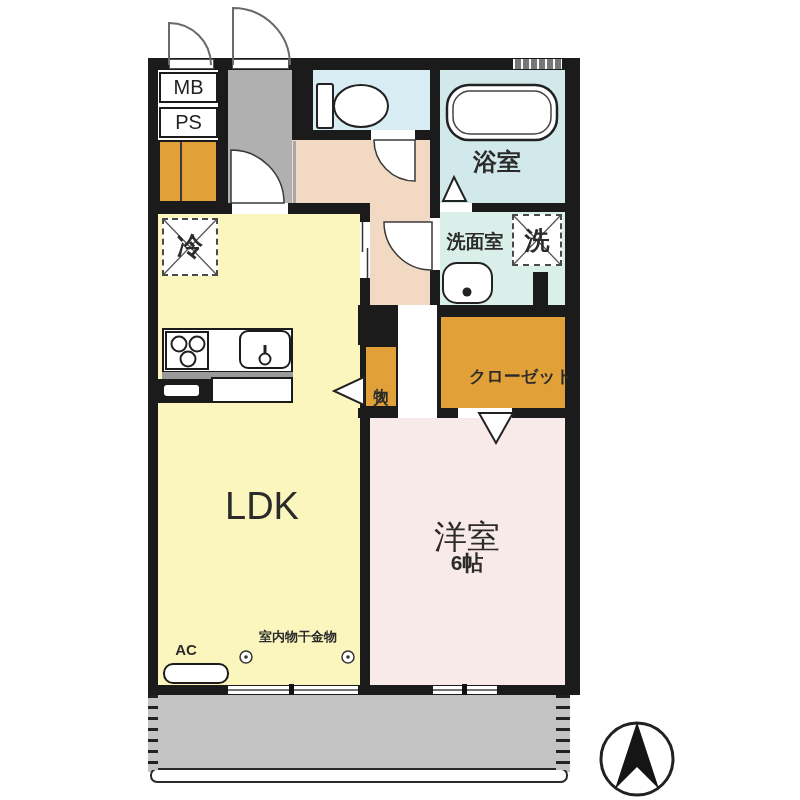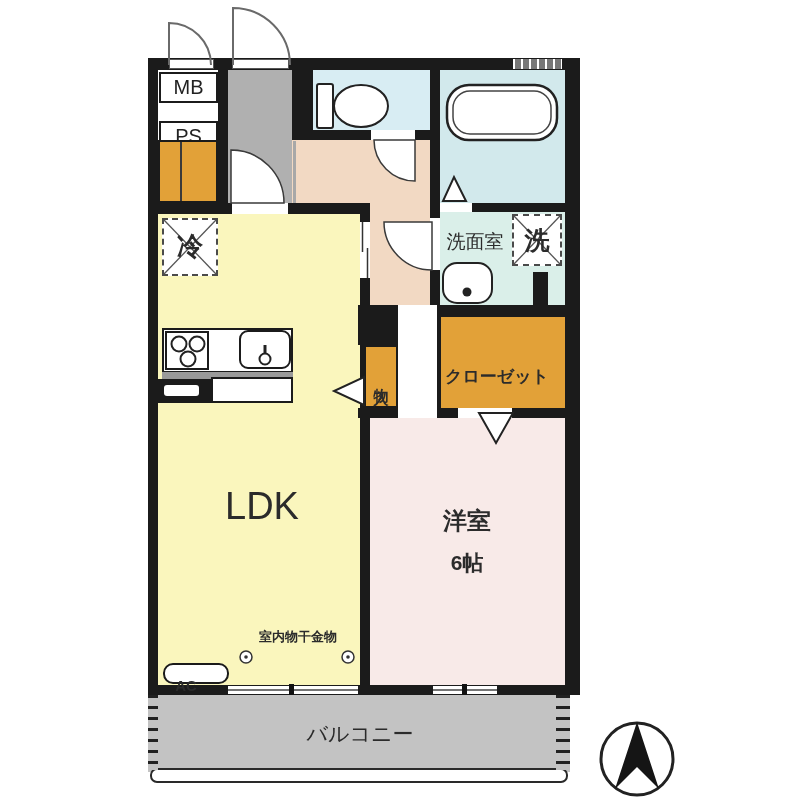--- a/index.html
+++ b/index.html
@@ -64,21 +64,21 @@
   <div class="leaf" style="left:232px;top:59px;width:57px;height:10px;"></div>
 
   <div class="abs" style="left:513px;top:59px;width:49px;height:10px;background:repeating-linear-gradient(90deg,#ffffff 0 2px,#777777 2px 8px);"></div>
 
   <div class="gap" style="left:228px;top:686px;width:130px;height:8px;"></div>
   <div class="gap" style="left:433px;top:686px;width:64px;height:8px;"></div>
 
   <div class="boxlbl" style="left:159px;top:72px;width:59px;height:31px;font-size:20px;">
     <span>MB</span>
   </div>
-  <div class="boxlbl" style="left:159px;top:107px;width:59px;height:31px;font-size:20px;margin-top:14px;">
+  <div class="boxlbl" style="left:159px;top:107px;width:59px;height:31px;font-size:20px;">
     <span>PS</span>
   </div>
   <div class="closet" style="left:158px;top:140px;width:60px;height:63px;"></div>
   <div class="abs" style="left:180px;top:142px;width:2px;height:59px;background:#3a3a3a;"></div>
   <div class="abs" style="left:293px;top:141px;width:3px;height:62px;background:#a8a8a8;"></div>
   <div class="closet" style="left:364px;top:345px;width:34px;height:63px;"></div>
   <div class="room" style="left:437px;top:317px;width:128px;height:91px;background:#e2a138;border-left:4px solid #1b1b1b;box-sizing:border-box;"></div>
   <div class="dashedbox" style="left:162px;top:218px;width:56px;height:58px;"></div>
   <div class="dashedbox" style="left:512px;top:214px;width:50px;height:52px;"></div>
 
@@ -139,25 +139,25 @@
 
     <line x1="228" y1="690" x2="358" y2="690" stroke="#444" stroke-width="1.5"></line>
     <rect x="289" y="684" width="5" height="11" fill="#111"></rect>
     <line x1="433" y1="690" x2="497" y2="690" stroke="#444" stroke-width="1.5"></line>
     <rect x="462" y="684" width="5" height="11" fill="#111"></rect>
 
     <circle cx="637" cy="759" r="36" fill="#ffffff" stroke="#222" stroke-width="3"></circle>
     <path d="M637 722 L659 789 L637 767 L615 789 Z" fill="#151515"></path>
   </svg>
 
-  <div class="lbl" style="left:434px;top:229px;width:82px;height:26px;font-size:19px;font-weight:normal;">洗面室</div>
+  <div class="lbl" style="left:447px;top:146px;width:100px;height:32px;font-size:24px;font-weight:bold;">浴室</div>
+  <div class="lbl" style="left:434px;top:229px;width:82px;height:26px;font-size:19px;font-weight:bold;">洗面室</div>
   <div class="lbl" style="left:512px;top:214px;width:50px;height:52px;font-size:25px;font-weight:bold;">洗</div>
   <div class="lbl" style="left:162px;top:218px;width:56px;height:58px;font-size:26px;font-weight:bold;">冷</div>
-  <div class="lbl" style="left:436px;top:366px;width:122px;height:22px;font-size:17px;font-weight:bold;">クローゼット</div>
+  <div class="lbl" style="left:460px;top:366px;width:122px;height:22px;font-size:17px;font-weight:bold;">クローゼット</div>
   <div class="lbl vtext" style="left:366px;top:350px;width:30px;height:55px;font-size:15px;font-weight:bold;">物入</div>
   <div class="lbl" style="left:172px;top:450px;width:180px;height:44px;font-size:38px;margin-top:35px;">LDK</div>
-  <div class="lbl" style="left:377px;top:500px;width:180px;height:42px;font-size:24px;font-weight:bold;">洋室</div>
+  <div class="lbl" style="left:377px;top:516px;width:180px;height:42px;font-size:33px;font-weight:normal;">洋室</div>
   <div class="lbl" style="left:377px;top:544px;width:180px;height:38px;font-size:21px;font-weight:bold;">6帖</div>
-  <div class="lbl" style="left:270px;top:720px;width:180px;height:28px;font-size:21px;">バルコニー</div>
-  <div class="lbl" style="left:166px;top:640px;width:40px;height:20px;font-size:15px;font-weight:bold;margin-top:36px;">AC</div>
+  <div class="lbl" style="left:166px;top:640px;width:40px;height:20px;font-size:15px;font-weight:bold;">AC</div>
   <div class="lbl" style="left:228px;top:628px;width:140px;height:18px;font-size:13px;font-weight:bold;">室内物干金物</div>
 
 </div>
 
 </body></html>

